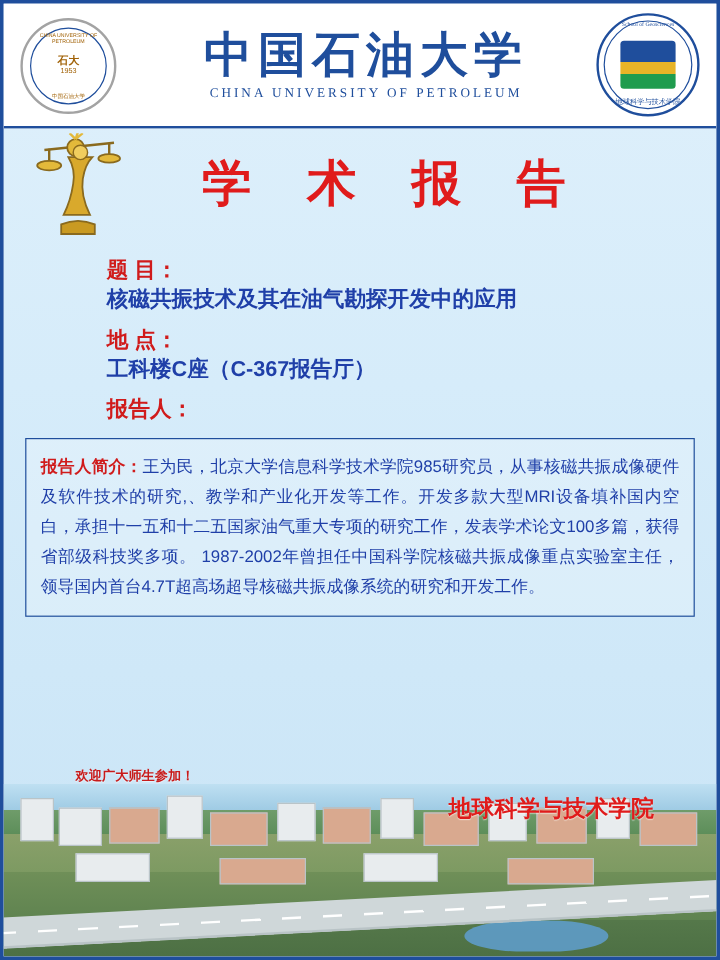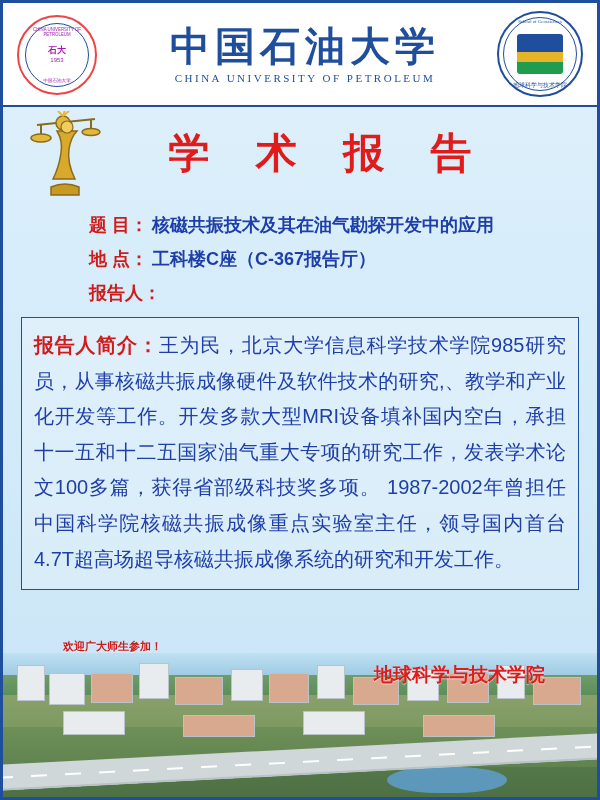--- a/index.html
+++ b/index.html
@@ -33,27 +33,27 @@
     align-items: center;
     justify-content: center;
   }
   .univ-seal {
     position: absolute;
     left: 14px;
     top: 12px;
     width: 76px;
     height: 76px;
     border-radius: 50%;
-    border: 2px solid #ef4444;
+    border: 2px solid #a3a3a3;
     background: #ffffff;
     display: flex;
     align-items: center;
     justify-content: center;
     flex-direction: column;
-    color: #a21caf;
+    color: #a16207;
   }
   .univ-seal .ring {
     width: 62px;
     height: 62px;
     border-radius: 50%;
     border: 1px solid #1f4e9c;
     display: flex;
     align-items: center;
     justify-content: center;
     flex-direction: column;
@@ -185,40 +185,41 @@
     margin: 14px 0 0 86px;
     color: #1f3fa8;
   }
   .info-line {
     display: flex;
     align-items: baseline;
     margin-bottom: 10px;
     font-size: 18px;
     font-weight: bold;
     white-space: nowrap;
+    flex-direction: column;
   }
   .info-label {
     color: #d01b1b;
     font-weight: bold;
     margin-right: 4px;
     flex: none;
   }
   .info-value {
     color: #1f3fa8;
     font-weight: bold;
   }
 
   
   .bio-box {
     margin: 12px 18px 0 18px;
     border: 1px solid #1f4e9c;
     background: rgba(255,255,255,0.22);
     padding: 10px 12px 12px 12px;
     color: #1f3fa8;
-    font-size: 20px;
+    font-size: 14px;
     line-height: 1.78;
     text-align: justify;
   }
   .bio-label {
     color: #d01b1b;
     font-weight: bold;
   }
   .bio-text {
     color: #1f3fa8;
   }

